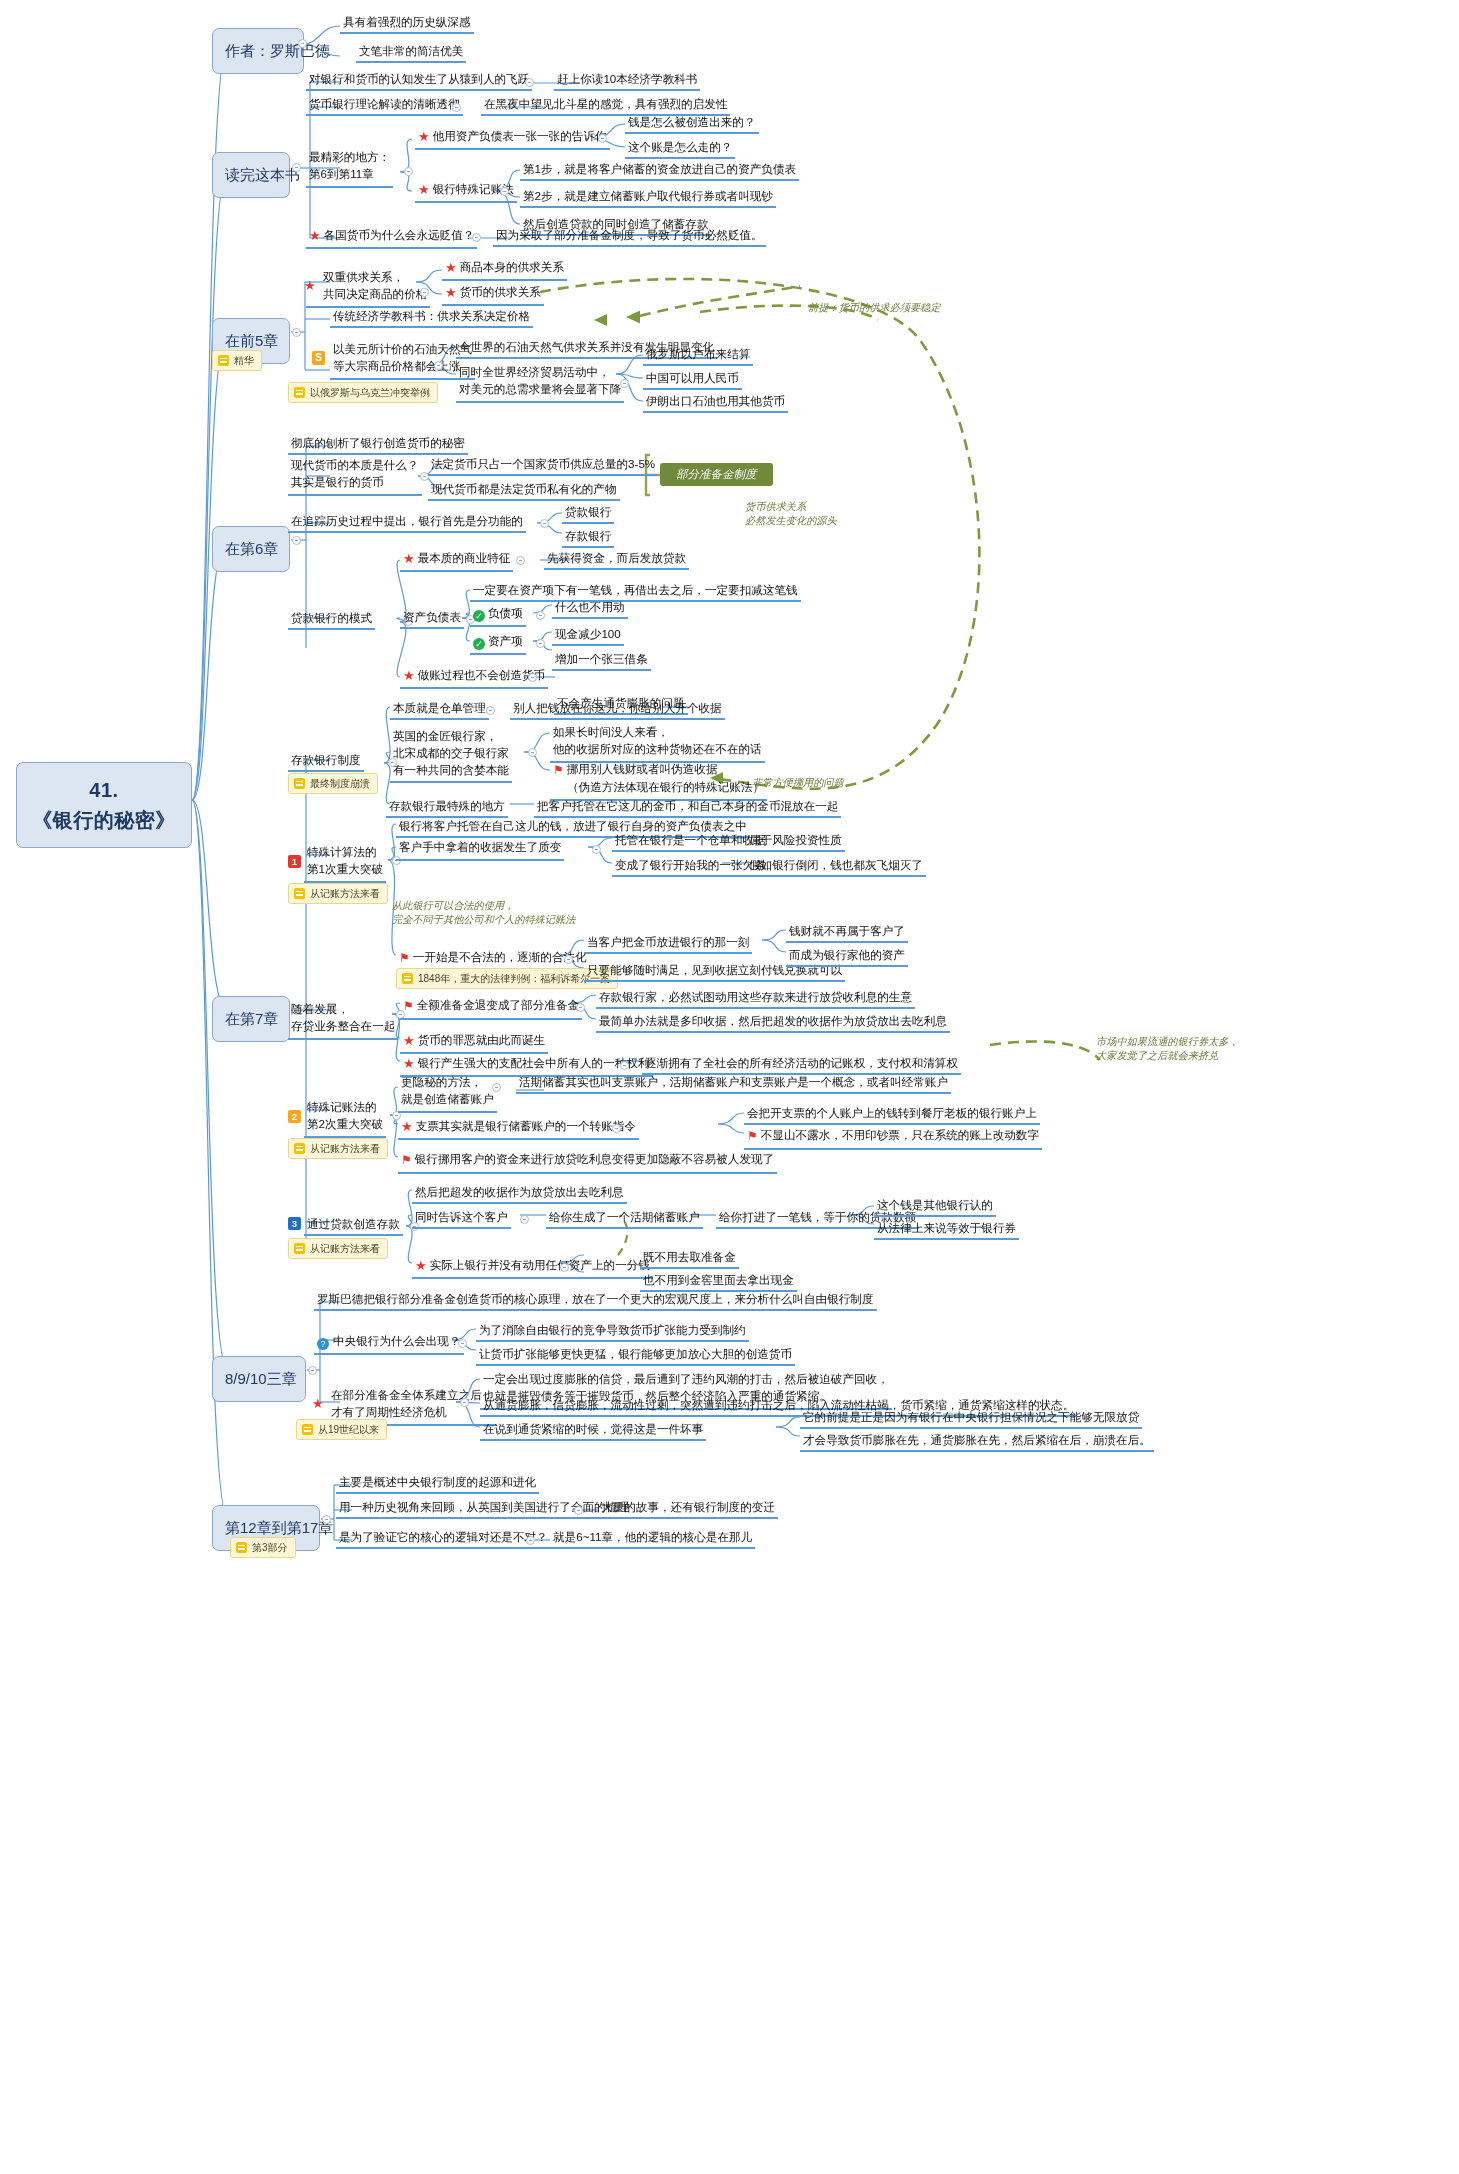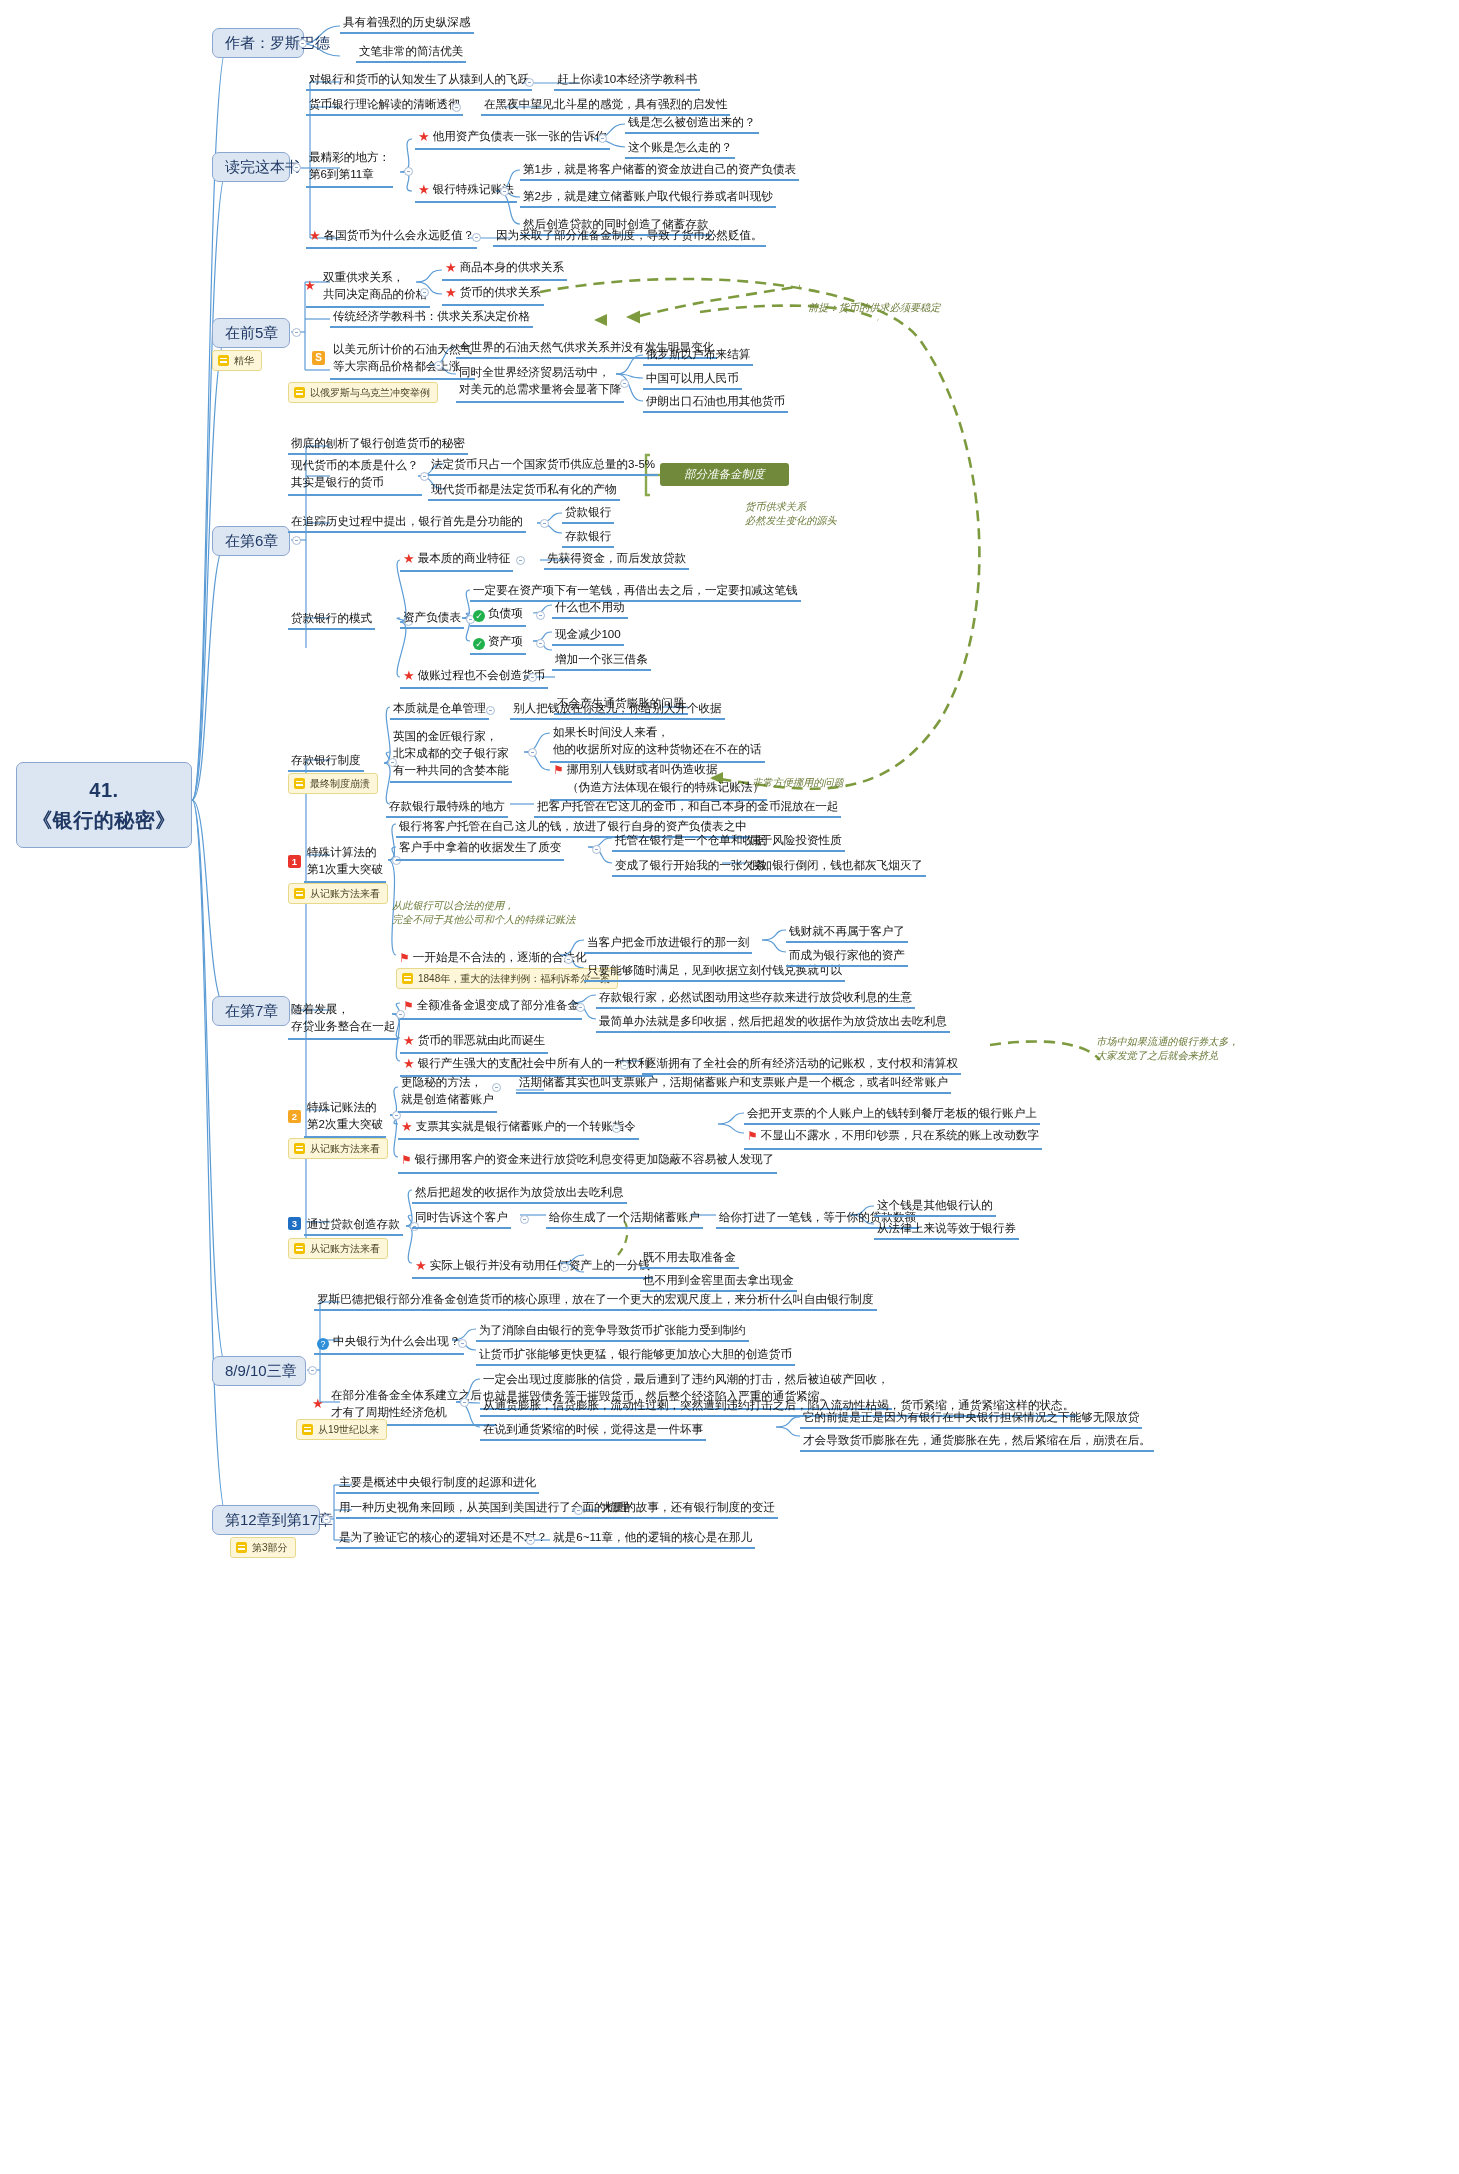--- a/index.html
+++ b/index.html
@@ -17,21 +17,21 @@
   
   .node { position:absolute; white-space:nowrap; line-height:1.32; }
 
   .root {
     background:#dce6f2; border:1.6px solid #8ba7cf; border-radius:7px;
     color:#1f3864; font-size:20px; font-weight:bold; text-align:center;
     padding:12px 14px; letter-spacing:.5px; line-height:1.5;
   }
   .lvl1 {
     background:#dce6f2; border:1.6px solid #8ba7cf; border-radius:7px;
-    color:#1f3864; font-size:15px; text-align:center; padding:4px 12px;
+    color:#1f3864; font-size:15px; text-align:center; padding:12px 12px;
   }
   .txt {
     padding:1px 3px 3px 3px;
     border-bottom:2.6px solid #5b9bd5;
     color:#111; font-size:11.6px;
   }
   .multi { line-height:1.45; }
   .note {
     background:#fdf6d8; border:1px solid #e8d98a; border-radius:3px;
     color:#4a4424; font-size:10px; padding:3px 7px 3px 5px;
@@ -39,21 +39,21 @@
   }
   .note .sheet {
     width:11px;height:11px;flex:0 0 11px;background:#f2c200;border-radius:2px;position:relative;
   }
   .note .sheet:before,.note .sheet:after{
     content:"";position:absolute;left:2px;right:2px;height:1.6px;background:#fff;
   }
   .note .sheet:before{top:2.6px;} .note .sheet:after{top:6.3px;}
   .greenbox {
     background:#70893a; color:#fff; font-style:italic; font-size:11.5px;
-    padding:4px 24px; border-radius:3px;
+    padding:4px 16px; border-radius:3px;
   }
   .annot { color:#6b7b3a; font-style:italic; font-size:10.2px; line-height:1.35; }
 
   
   .ic { display:inline-block; vertical-align:-1px; margin-right:3px; }
   .star { color:#e8342a; font-size:13px; }
   .flag { color:#e8342a; font-size:12px; }
   .chk {
     width:12px;height:12px;border-radius:50%;background:#21b14c;color:#fff;
     font-size:9px;line-height:12px;text-align:center;display:inline-block;margin-right:3px;vertical-align:-2px;

